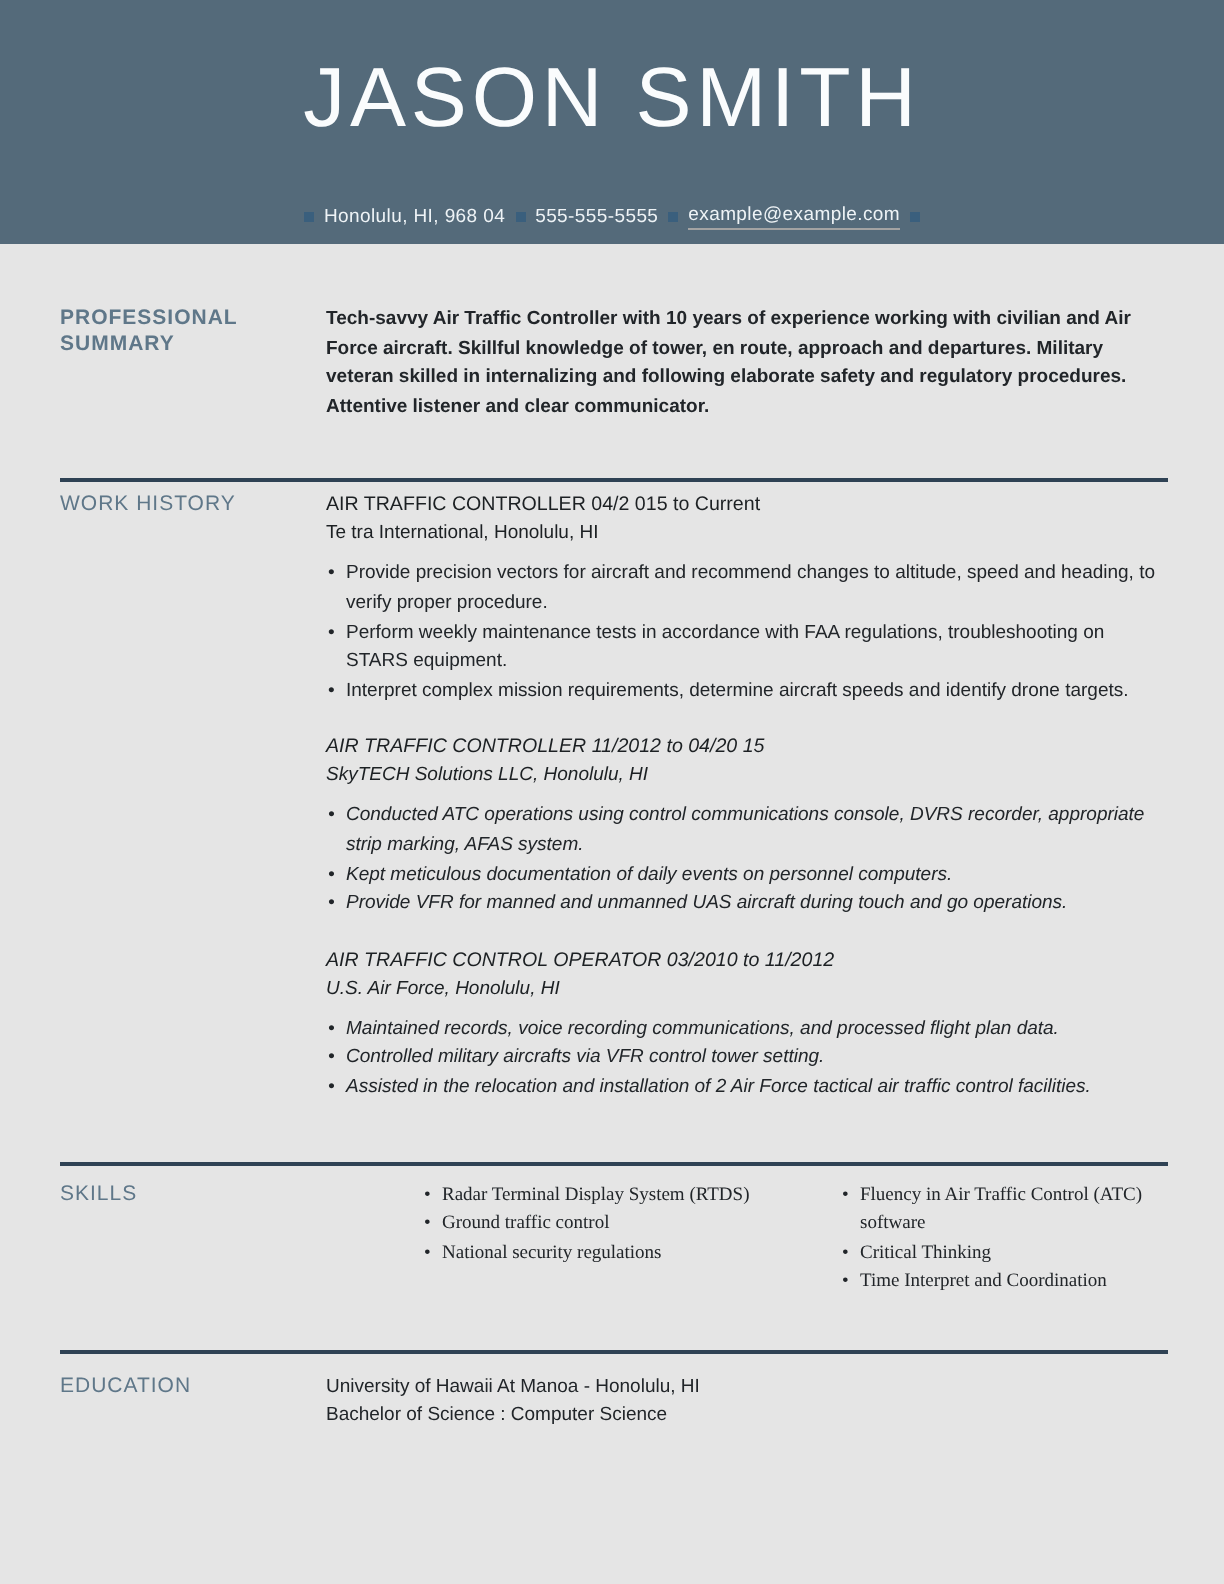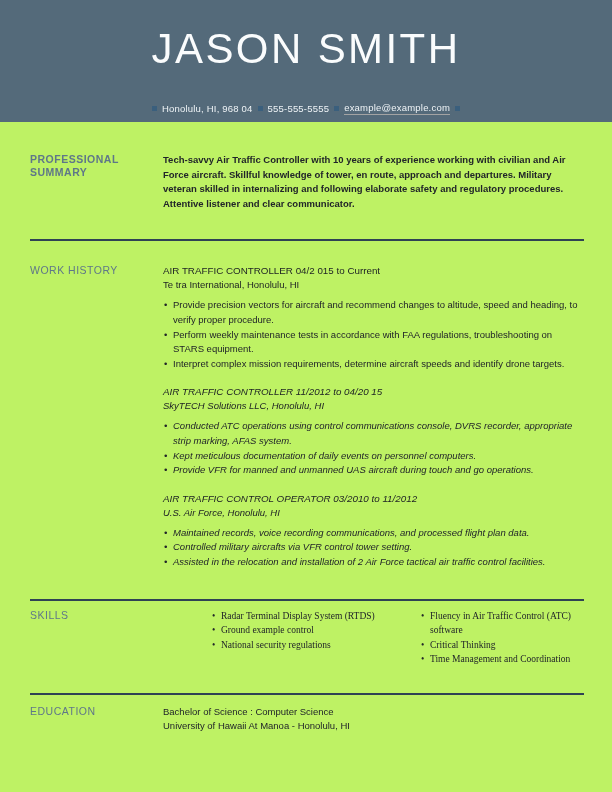--- a/index.html
+++ b/index.html
@@ -1,20 +1,20 @@
 <!DOCTYPE html>
 <html><head>
 <meta charset="utf-8">
 <style>
   * { margin: 0; padding: 0; box-sizing: border-box; }
   html, body { background: #ffffff; }
   body { font-family: "Liberation Sans", sans-serif; }
   .page {
     width: 612px; height: 792px;
-    background: #bef264;
+    background: #e5e5e5;
     position: relative; overflow: hidden;
     margin: 0 auto;
   }
 
   
   .header {
     height: 122px; width: 100%;
     background: #546a7a;
     position: relative;
   }
@@ -64,21 +64,21 @@
   .divider {
     height: 2px;
     background: #2f4254;
     width: 100%;
   }
   .divider-1 { margin-top: 28px; }
   .divider-2 { margin-top: 29px; }
   .divider-3 { margin-top: 26px; }
 
   .pt-summary { padding-top: 0; font-weight: bold; }
-  .pt-work    { padding-top: 23px; }
+  .pt-work    { padding-top: 5px; }
   .pt-skills  { padding-top: 8px; gap: 48px; }
   .pt-edu     { padding-top: 10px; }
 
   .job + .job { margin-top: 14px; font-style: italic; }
   .job-title { font-size: 9.8px; line-height: 14px; color: #1c2023; }
   .job-company { font-size: 9.5px; line-height: 14px; color: #1c2023; }
 
   ul.bullets { list-style: none; margin-top: 6px; }
   ul.bullets li {
     position: relative;
@@ -166,35 +166,35 @@
       </div>
     </div>
 
     <div class="divider divider-2"></div>
 
     <div class="section pt-skills">
       <div class="section-label">SKILLS</div>
       <div class="skills-cols">
         <ul class="bullets">
           <li>Radar Terminal Display System (RTDS)</li>
-          <li>Ground example control</li>
+          <li>Ground traffic control</li>
           <li>National security regulations</li>
         </ul>
         <ul class="bullets">
           <li>Fluency in Air Traffic Control (ATC) software</li>
           <li>Critical Thinking</li>
-          <li>Time Management and Coordination</li>
+          <li>Time Interpret and Coordination</li>
         </ul>
       </div>
     </div>
 
     <div class="divider divider-3"></div>
 
     <div class="section pt-edu">
       <div class="section-label">EDUCATION</div>
       <div>
+        <div class="edu-line">University of Hawaii At Manoa - Honolulu, HI</div>
         <div class="edu-line">Bachelor of Science : Computer Science</div>
-        <div class="edu-line">University of Hawaii At Manoa - Honolulu, HI</div>
       </div>
     </div>
 
   </div>
 </div>
 
 </body></html>

